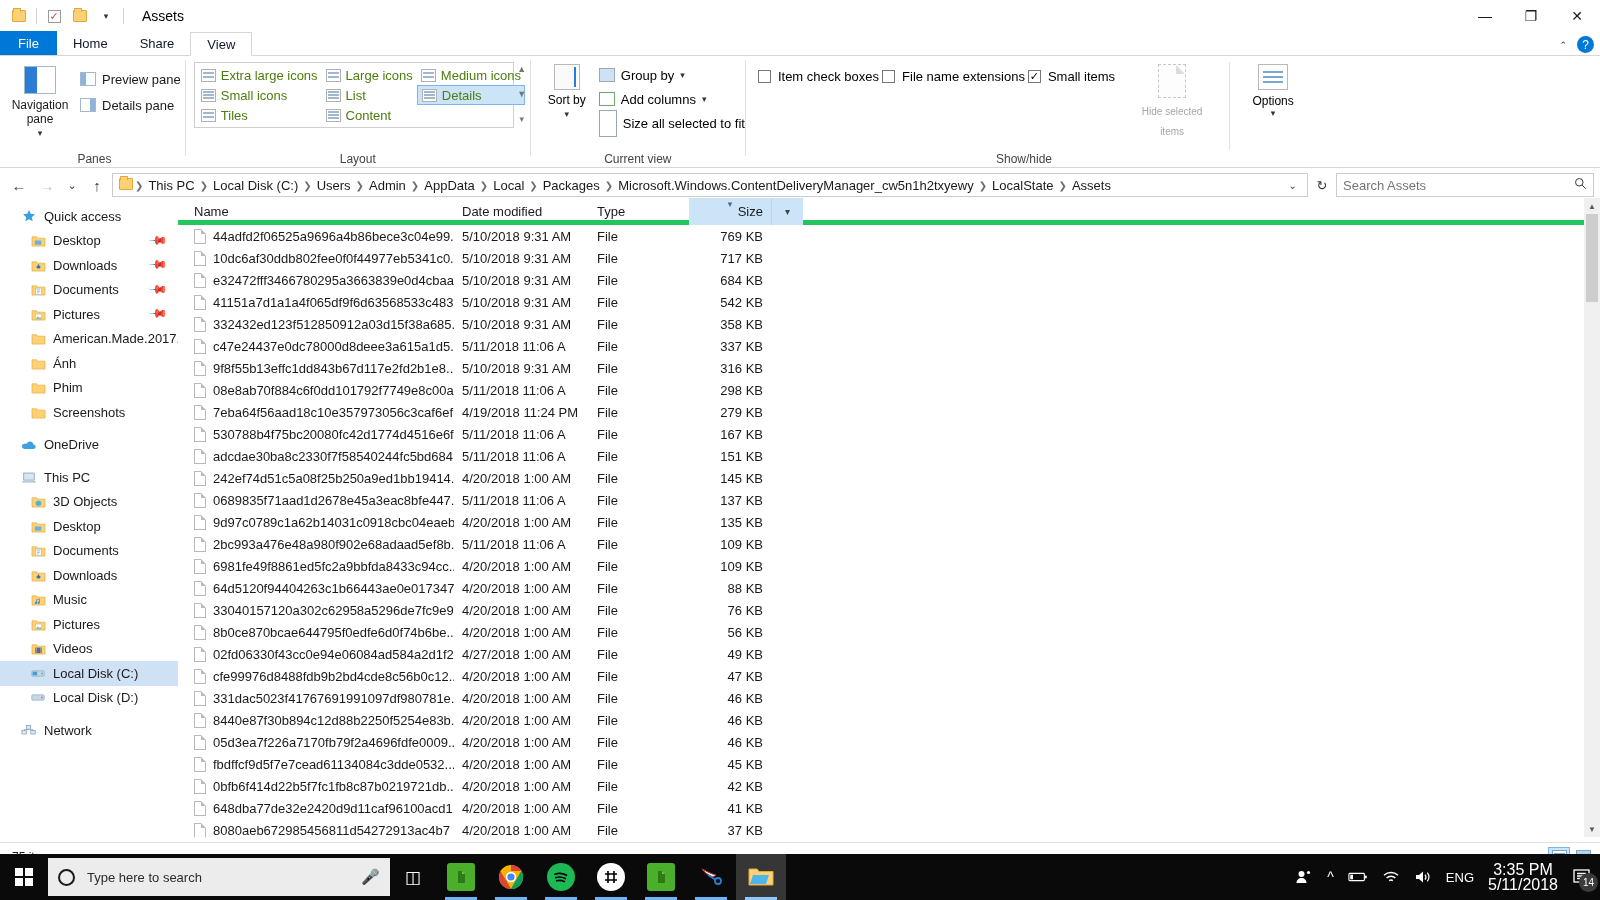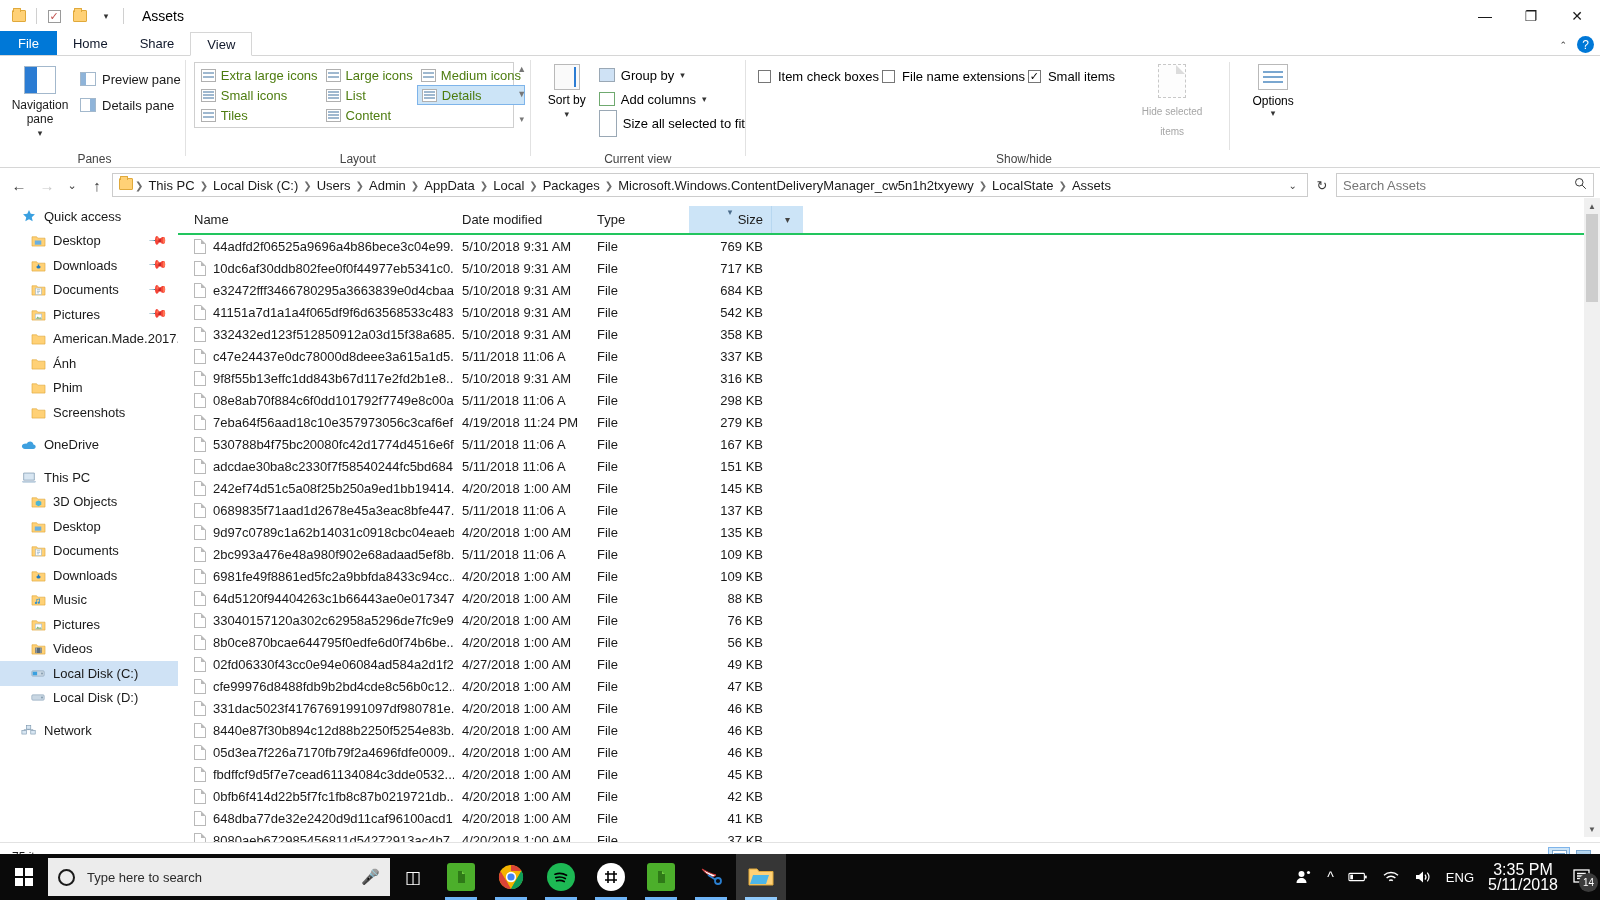--- a/index.html
+++ b/index.html
@@ -178,21 +178,21 @@
   .sb-item { height: 24.5px; display:flex; align-items:center; gap:7px; padding-left: 21px; position:relative;}
   .sb-item.lvl1 { padding-left: 30px; }
   .sb-item.sel { background:#cfe2f5; }
   .sb-pin { position:absolute; right: 12px; color:#9a9a9a; font-size:12px; transform: rotate(45deg); }
   .sb-gap { height: 8px; }
 
   .ico { width: 16px; height: 16px; display:inline-flex; align-items:center; justify-content:center; flex:0 0 16px;}
 
   .filelist { flex: 1; position: relative; background:#fff; overflow: hidden; }
   .collist {
-    height: 37px; display:flex; align-items:flex-end; border-bottom:2px solid #22c55e;
+    height: 27px; display:flex; align-items:flex-start; border-bottom:5px solid #22c55e;
     font-size: 13px; color:#1a1a1a; padding-left: 8px;
   }
   .col { padding: 0 8px; height: 27px; display:flex; align-items:center; position:relative; }
   .col.name { width: 268px; }
   .col.date { width: 135px; }
   .col.type { width: 100px; }
   .col.size {
     width: 82px; justify-content: flex-end; background:#cce4f7; height: 27px;
   }
   .col.sizecaret { width: 32px; background:#cce4f7; justify-content:center; color:#444; font-size:10px; border-left:1px solid #b7d7f0;}

